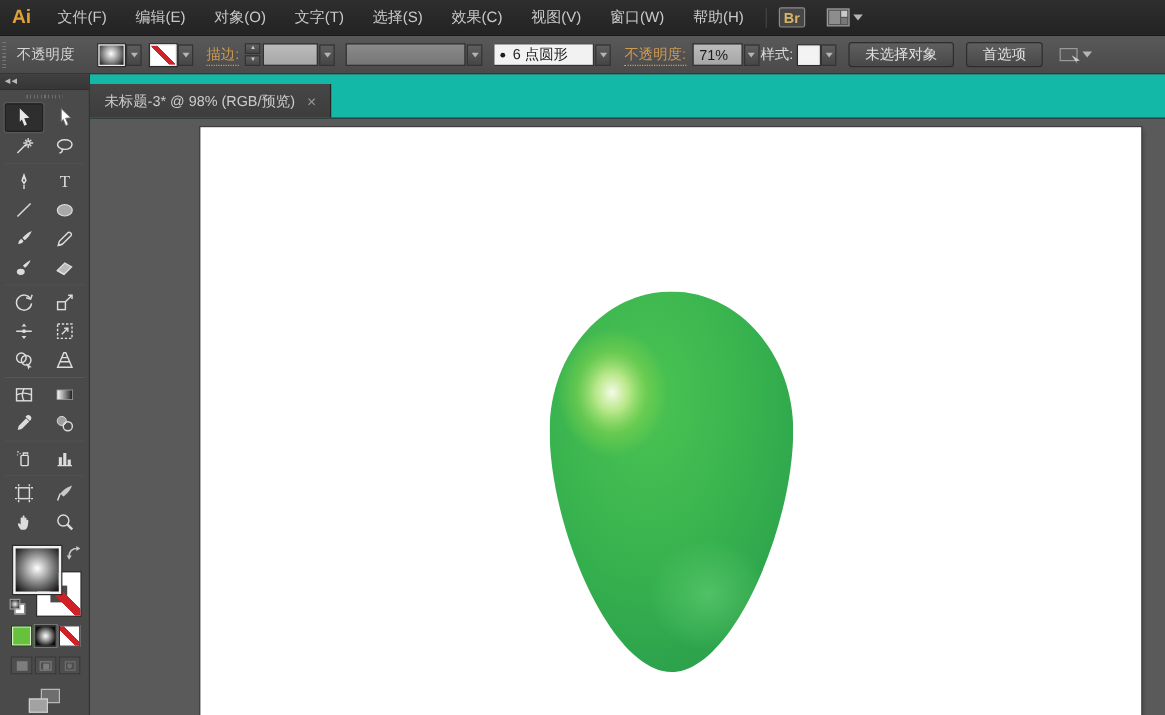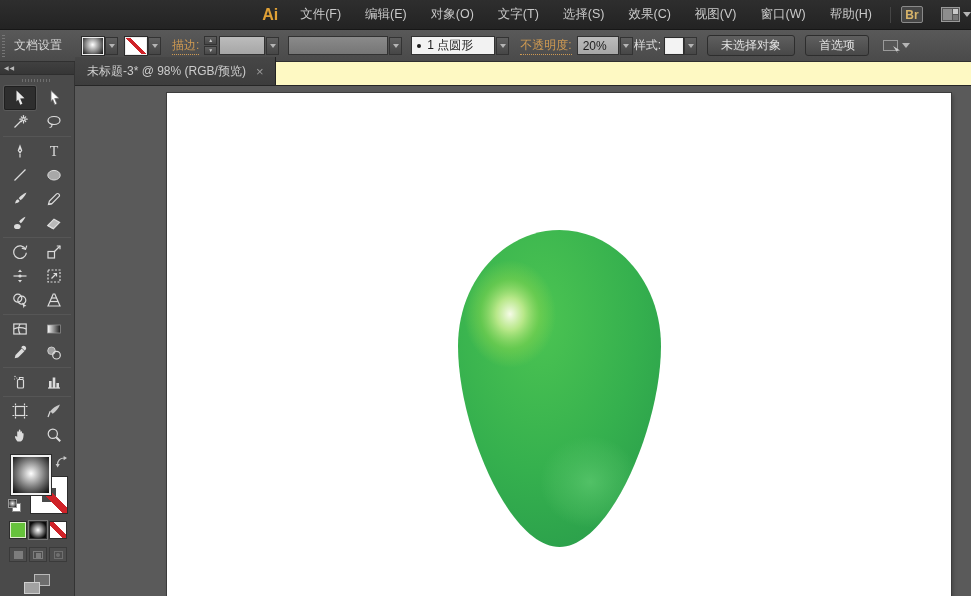--- a/index.html
+++ b/index.html
@@ -1,21 +1,21 @@
 <!DOCTYPE html>
 <html><head>
 <meta charset="utf-8">
 <style>
   * { margin:0; padding:0; box-sizing:border-box; }
   html,body { width:971px; height:596px; overflow:hidden; background:#4d4d4d;
     font-family:"Liberation Sans", sans-serif; -webkit-font-smoothing:antialiased; }
 
   
   .menu-bar { height:30px; background:linear-gradient(#2e2e2e,#232323); border-bottom:1px solid #171717;
-    display:flex; align-items:center; color:#c9c9c9; font-size:12.5px;justify-content:flex-end; }
+    display:flex; align-items:center; color:#c9c9c9; font-size:12.5px; }
   .ai-logo { width:36px; text-align:center; font-weight:bold; font-size:16px; color:#e0a136; }
   .menu-item { padding:0 12px; line-height:29px; cursor:default; }
   .mb-divider { width:1px; height:16px; background:#454545; margin:0 10px 0 6px; }
   .br-btn { width:22px; height:17px; border:1px solid #8a8a8a; border-radius:2px; background:#464646;
     color:#d8b46a; font-size:12px; font-weight:bold; display:flex; align-items:center; justify-content:center; margin-right:18px; }
   .ws-switcher { display:flex; align-items:center; gap:3px; }
   .ws-icon { width:19px; height:15px; border:1px solid #9a9a9a; background:#555; position:relative; }
   .ws-icon .l { position:absolute; left:1px; top:1px; bottom:1px; width:9px; background:#8d8d8d; }
   .ws-icon .rt { position:absolute; right:1px; top:1px; width:5px; height:5px; background:#c9c9c9; }
   .ws-icon .rb { position:absolute; right:1px; bottom:1px; width:5px; height:5px; background:#777; }
@@ -91,21 +91,21 @@
   .dm.behind span::after { content:""; position:absolute; left:2px; top:1px; width:5px; height:5px; background:#7d7d7d; }
   .dm.inside span { background:transparent; border:1px solid #6f6f6f; position:relative; }
   .dm.inside span::after { content:""; position:absolute; left:1.5px; top:1px; width:4px; height:4px; border-radius:50%; background:#6f6f6f; }
 
   .screen-mode { margin:12px auto 0; position:relative; width:26px; height:20px; }
   .screen-mode .back { position:absolute; right:0; top:0; width:16px; height:12px; background:#6e6e6e; border:1px solid #b9b9b9; }
   .screen-mode .front { position:absolute; left:0; bottom:0; width:16px; height:12px; background:#a2a2a2; border:1px solid #cfcfcf; }
 
   
   .doc-area { flex:1; display:flex; flex-direction:column; }
-  .tab-bar { height:24px; background:#fef9c3; border-bottom:1px solid #262626; display:flex; align-items:flex-end; }
+  .tab-bar { height:37px; background:#14b8a6; border-bottom:1px solid #262626; display:flex; align-items:flex-end; }
   .doc-tab { height:28px; background:linear-gradient(#464646,#3d3d3d); border-right:1px solid #222;
     display:flex; align-items:center; padding:0 12px; color:#cccccc; font-size:12px; }
   .tab-close { margin-left:10px; color:#9a9a9a; font-size:13px; line-height:1; }
 
   .canvas { position:relative; flex:1; background:#5a5a5a; overflow:hidden; }
   .artboard { position:absolute; left:92px; top:7px; width:784px; height:520px; background:#ffffff;
     box-shadow:0 0 0 1px #3c3c3c, 2px 2px 4px rgba(0,0,0,.25); }
   .balloon { position:absolute; left:383px; top:144px; width:203px; height:317px; }
 </style>
 </head>
@@ -129,21 +129,21 @@
         <div class="l"></div>
         <div class="rt"></div>
         <div class="rb"></div>
       </div>
     <div class="caret"></div>
   </div>
 </div>
 
 <div class="control-bar">
   <div class="cb-grip"></div>
-  <div class="cb-status">文档设置</div>
+  <div class="cb-status">不透明度</div>
 
   <div class="swatch-group">
     <div class="swatch fill-grad"></div>
     <div class="arrow-btn">
         <div class="caret"></div>
       </div>
   </div>
   <div class="swatch-group" style="margin-left:7px;">
     <div class="swatch stroke-none"></div>
     <div class="arrow-btn">
@@ -166,30 +166,30 @@
   <div class="fa" style="margin-left:9px;">
     <div class="field dark" style="width:100px;"></div>
     <div class="arrow-btn">
         <div class="caret"></div>
       </div>
   </div>
 
   <div class="fa" style="margin-left:9px;">
     <div class="field white" style="width:84px;">
       <span class="brush-dot"></span>
-      <span>1 点圆形</span>
+      <span>6 点圆形</span>
     </div>
     <div class="arrow-btn">
         <div class="caret"></div>
       </div>
   </div>
 
   <div class="link-label">不透明度:</div>
   <div class="fa" style="margin-left:5px;">
-    <div class="field light" style="width:42px;">20%</div>
+    <div class="field light" style="width:42px;">71%</div>
     <div class="arrow-btn">
         <div class="caret"></div>
       </div>
   </div>
 
   <div style="margin-left:1px;">样式:</div>
   <div class="swatch-group" style="margin-left:4px;">
     <div class="swatch style-white"></div>
     <div class="arrow-btn">
         <div class="caret"></div>

